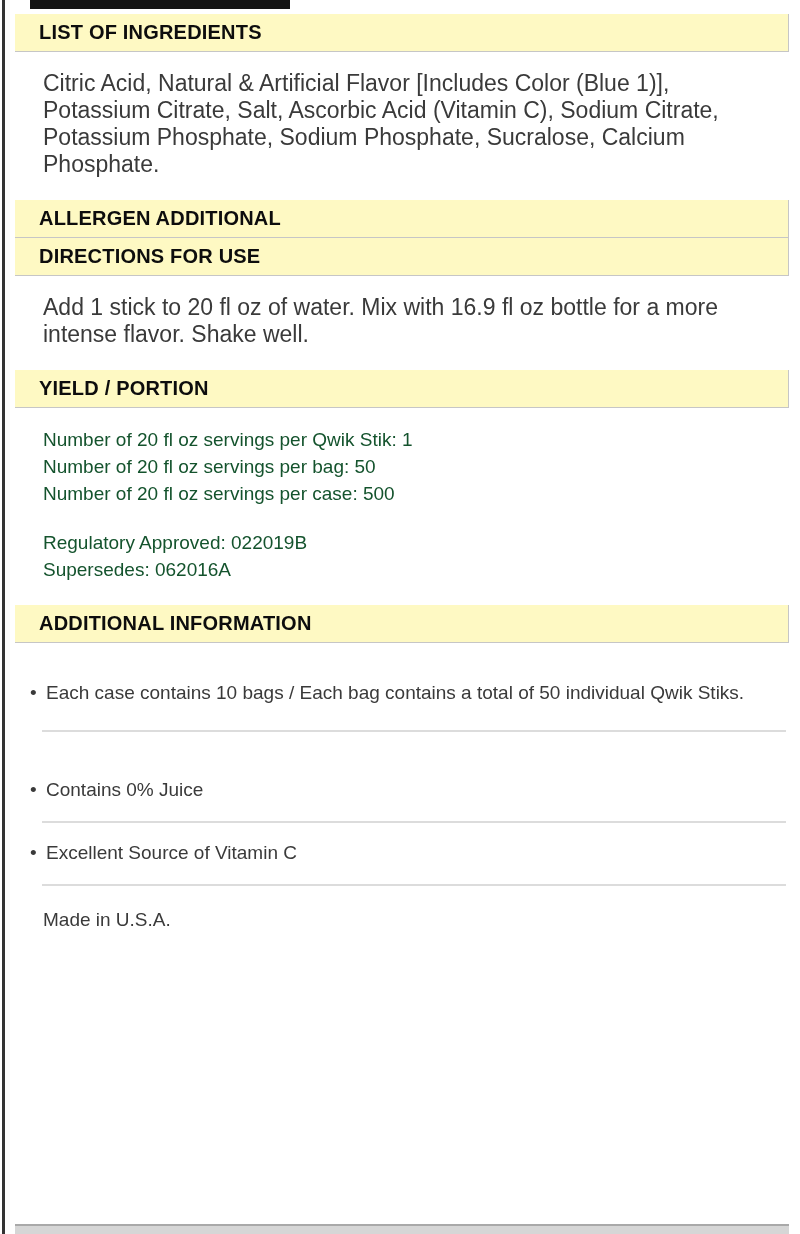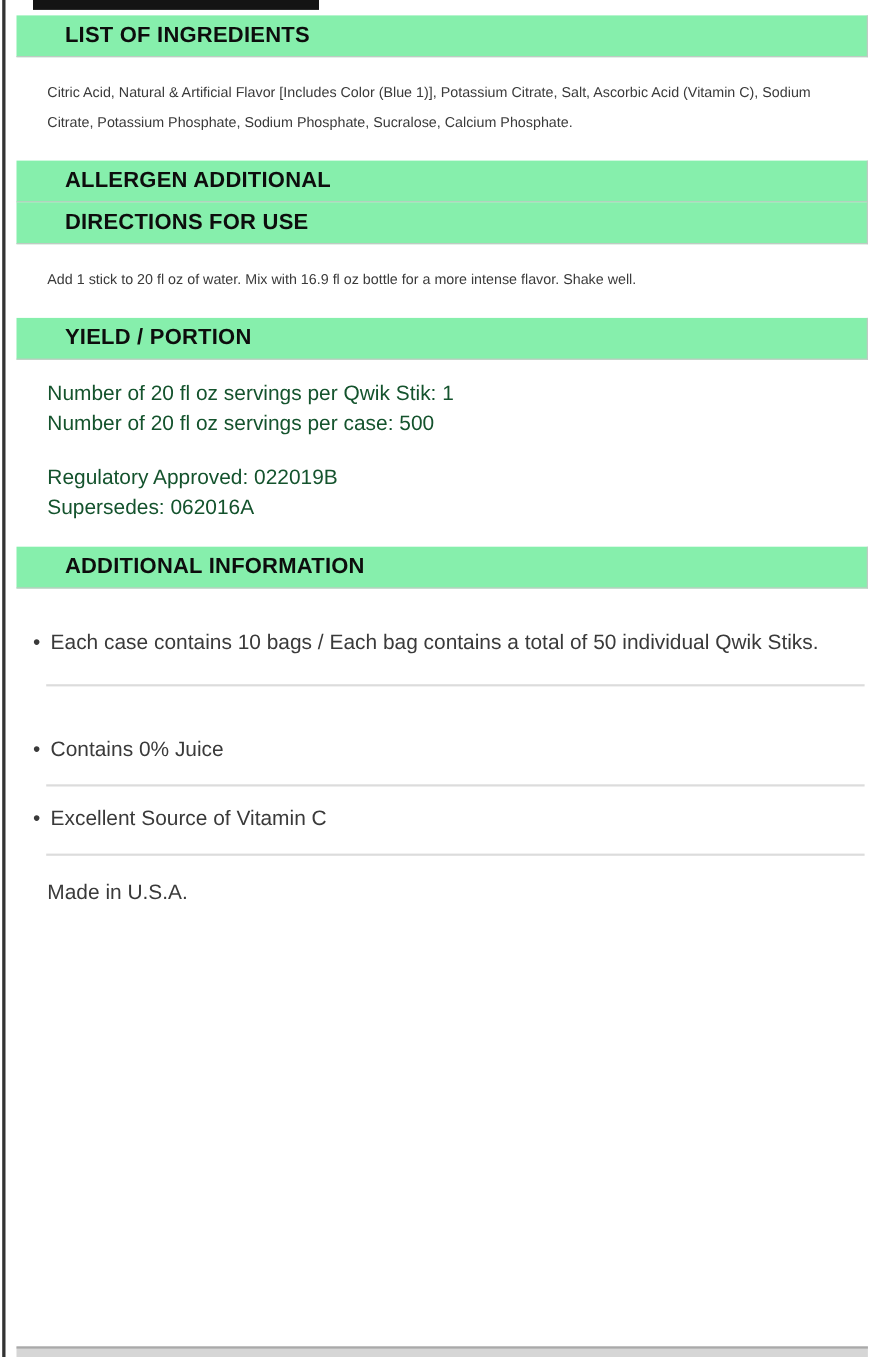--- a/index.html
+++ b/index.html
@@ -23,35 +23,35 @@
   .bottom-cutoff-bar {
     position: absolute; left: 15px; right: 11px; bottom: 0;
     height: 8px; background: #d6d6d6; border-top: 2px solid #a9a9a9;
   }
 
   .content { position: absolute; top: 0; left: 0; right: 0; }
 
   .bar {
     margin: 0 11px 0 15px;
     height: 38px;
-    background: #86efac;
+    background: #fef9c3;
     border-bottom: 1px solid #c6c6c6;
     border-right: 1px solid #c6c6c6;
     display: flex; align-items: center;
-    padding-left: 44px;
+    padding-left: 24px;
     box-sizing: border-box;
   }
   .bar.first { margin-top: 14px; }
   .bar-title {
     font-size: 20px; font-weight: bold; color: #0d0d0d;
     letter-spacing: 0.2px;
   }
   .body-text {
     margin: 18px 22px 22px 43px;
-    font-size: 13px; line-height: 27px;
+    font-size: 23px; line-height: 27px;
     color: #3a3a3a;
   }
   .lines { margin: 18px 22px 22px 43px; }
   .line {
     font-size: 19px; line-height: 27px; color: #14532d;
   }
 
   .bullet-item {
     display: flex;
     margin-left: 30px; margin-right: 30px;
@@ -108,20 +108,21 @@
       </div>
       <p class="body-text">Add 1 stick to 20 fl oz of water. Mix with 16.9 fl oz bottle for a more intense flavor. Shake well.</p>
     </section>
 
     <section>
       <div class="bar">
         <span class="bar-title">YIELD / PORTION</span>
       </div>
       <div class="lines">
         <div class="line">Number of 20 fl oz servings per Qwik Stik: 1</div>
+        <div class="line">Number of 20 fl oz servings per bag: 50</div>
         <div class="line">Number of 20 fl oz servings per case: 500</div>
       </div>
     </section>
 
     <section>
     </section>
 
     <section>
       <div class="lines">
         <div class="line">Regulatory Approved: 022019B</div>

